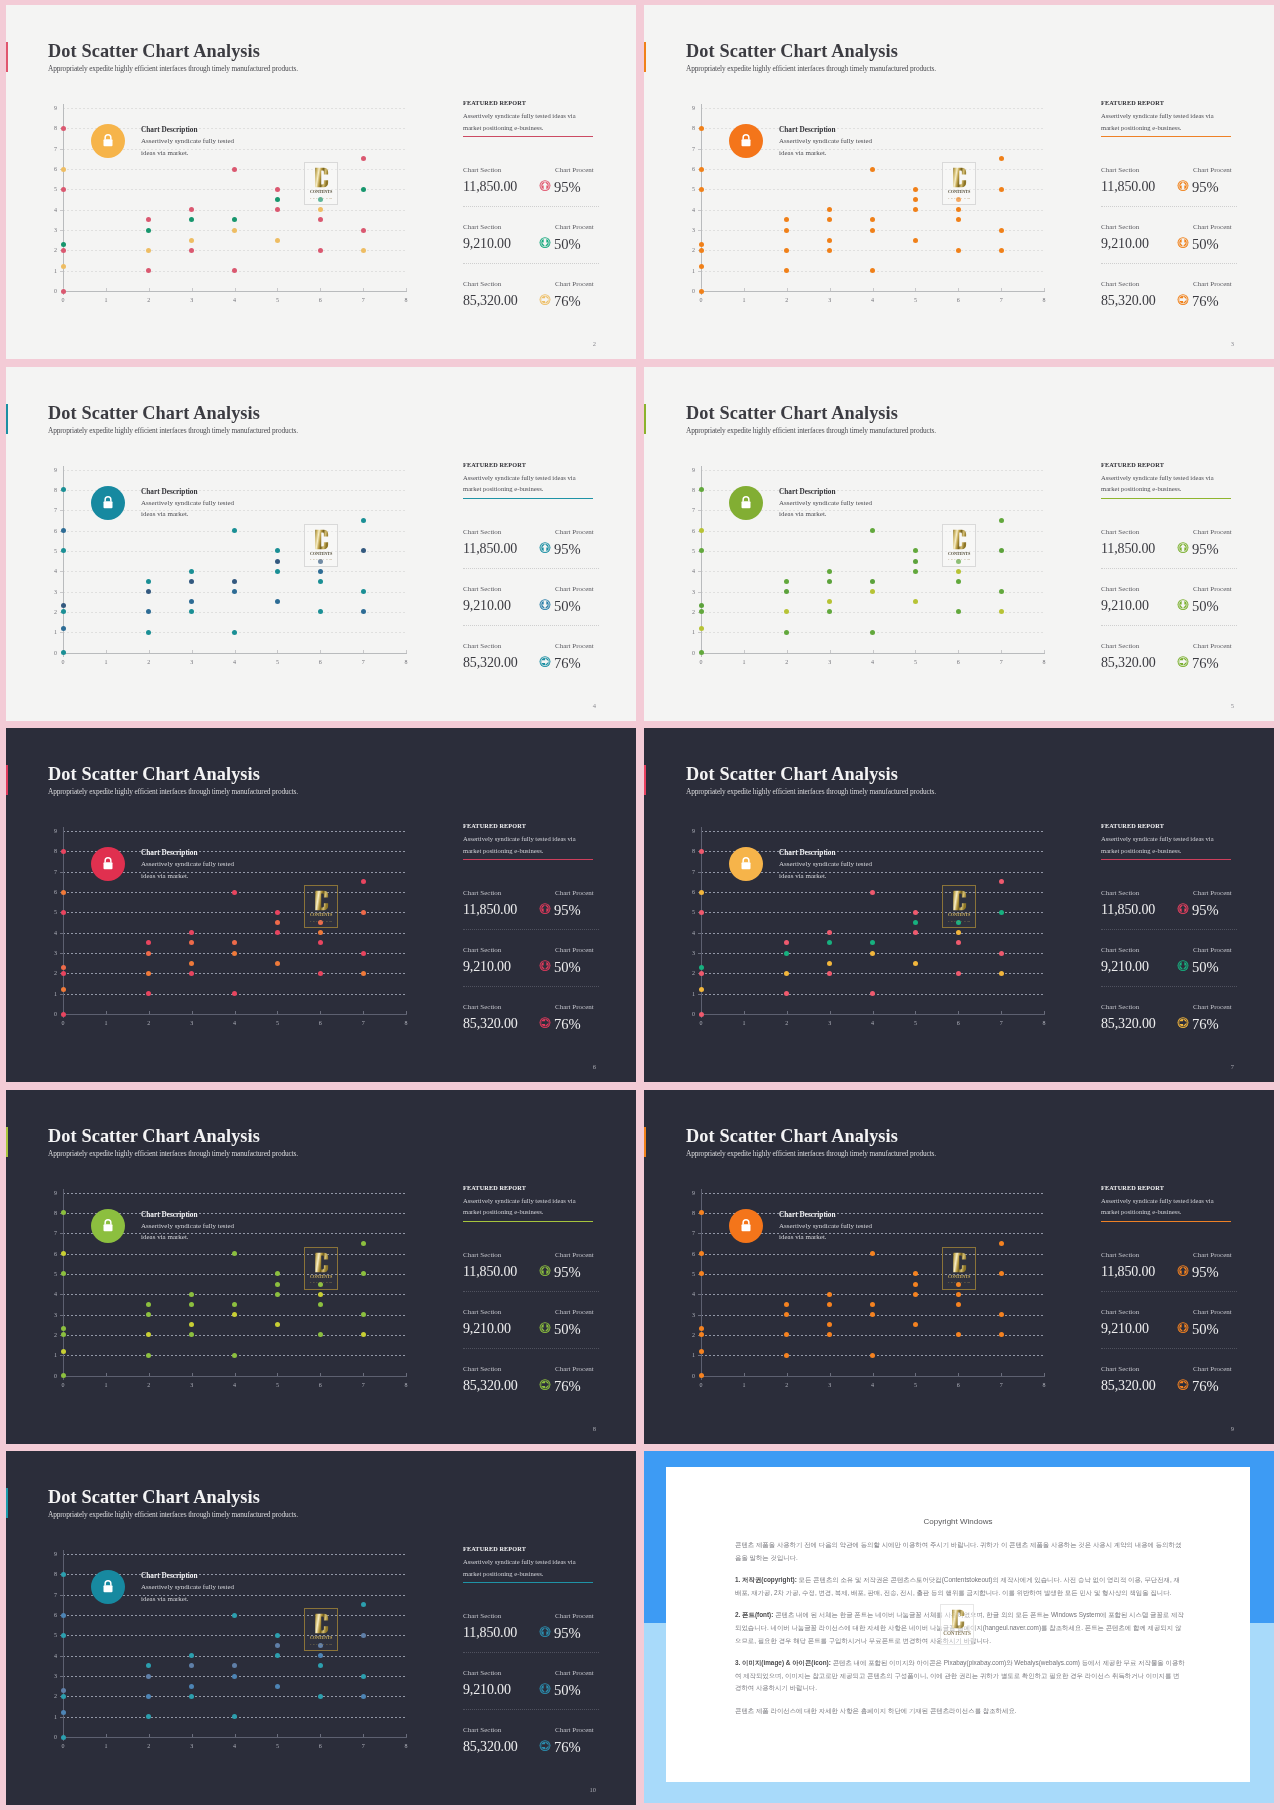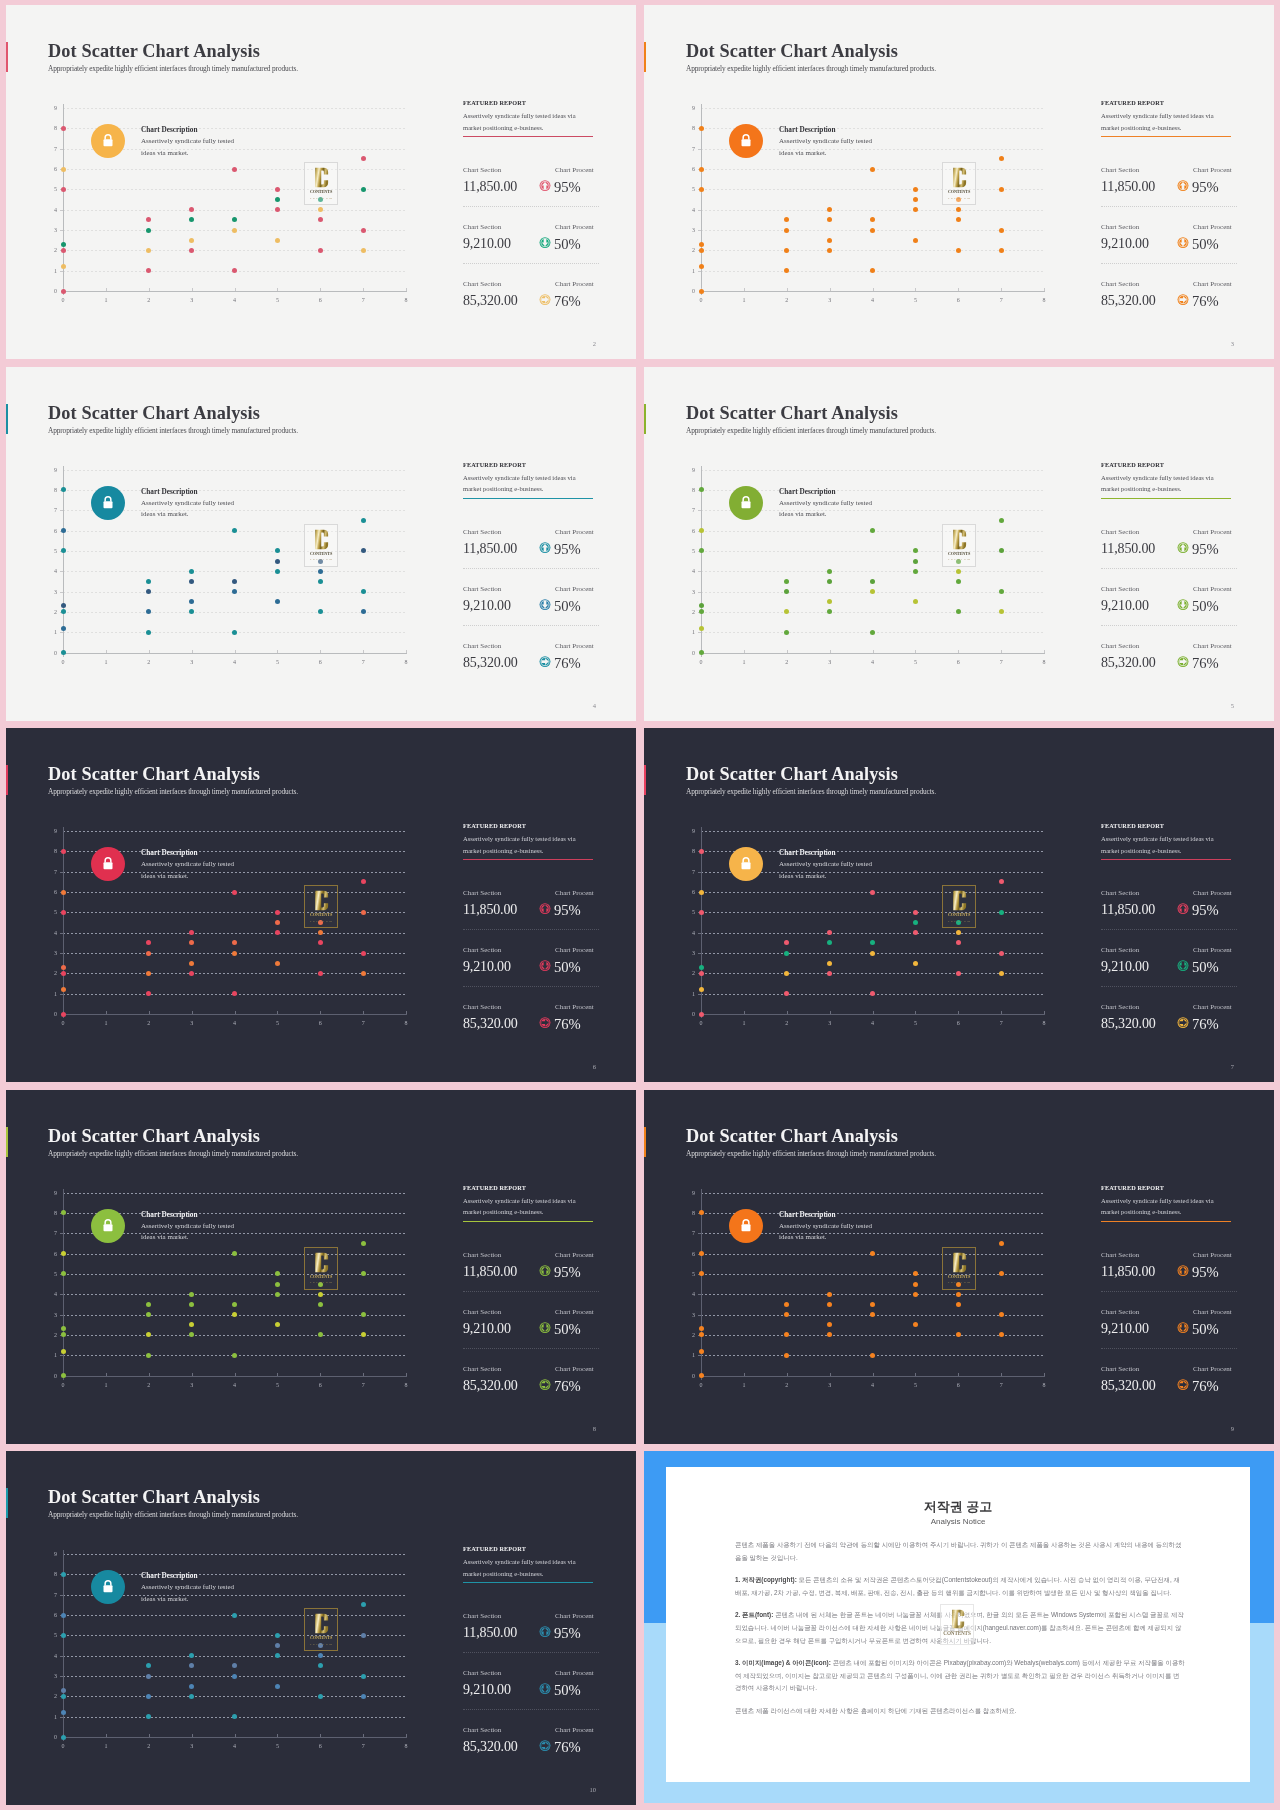--- a/index.html
+++ b/index.html
@@ -1543,22 +1543,21 @@
             <circle cx="6" cy="6.6" r="5.45" fill="#2b8fb0"></circle>
             <circle cx="6" cy="6.6" r="4.05" fill="none" stroke="#2c2e3b" stroke-width="0.75"></circle>
             <path d="M9.8 6.6 L6.1 9.9 V8.0 H2.5 V5.2 H6.1 V3.3 Z" fill="#2c2e3b"></path>
           </svg></div>
         <div class="pct">76%</div>
       </div>
       <div class="pageno">10</div>
     </div>
     <div class="cslide" style="left: 644px; top: 1451px;">
       <div class="cpaper">
-        <div class="ctitle">저작권 공고</div>
-        <div class="csub">Analysis Notice</div>
+        <div class="csub">Copyright Windows</div>
         <div class="cbody">
           <p><span>콘텐츠 제품을 사용하기 전에 다음의 약관에 동의할 시에만 이용하여 주시기 바랍니다. 귀하가 이 콘텐츠 제품을 사용하는 것은 사용시 계약의 내용에 동의하셨음을 말하는 것입니다.</span></p>
           <p><b>1. 저작권(copyright):</b> <span>모든 콘텐츠의 소유 및 저작권은 콘텐츠스토어닷컴(Contentstokeout)의 제작사에게 있습니다. 사전 승낙 없이 영리적 이용, 무단전재, 재배포, 재가공, 2차 가공, 수정, 변경, 복제, 배포, 판매, 전송, 전시, 출판 등의 행위를 금지합니다. 이를 위반하여 발생한 모든 민사 및 형사상의 책임을 집니다.</span></p>
           <p><b>2. 폰트(font):</b> <span>콘텐츠 내에 된 서체는 한글 폰트는 네이버 나눔글꼴 서체를 사용하였으며, 한글 외의 모든 폰트는 Windows System에 포함된 시스템 글꼴로 제작되었습니다. 네이버 나눔글꼴 라이선스에 대한 자세한 사항은 네이버 나눔글꼴 홈페이지(hangeul.naver.com)를 참조하세요. 폰트는 콘텐츠에 함께 제공되지 않으므로, 필요한 경우 해당 폰트를 구입하시거나 무료폰트로 변경하여 사용하시기 바랍니다.</span></p>
           <p><b>3. 이미지(image) &amp; 아이콘(icon):</b> <span>콘텐츠 내에 포함된 이미지와 아이콘은 Pixabay(pixabay.com)와 Webalys(webalys.com) 등에서 제공한 무료 저작물을 이용하여 제작되었으며, 이미지는 참고로만 제공되고 콘텐츠의 구성품이니, 이에 관한 권리는 귀하가 별도로 확인하고 필요한 경우 라이선스 취득하거나 이미지를 변경하여 사용하시기 바랍니다.</span></p>
           <p><span>콘텐츠 제품 라이선스에 대한 자세한 사항은 홈페이지 하단에 기재된 콘텐츠라이선스를 참조하세요.</span></p>
         </div>
         <div class="cwm">
           <div class="c">
             <svg width="15" height="22" viewBox="0 0 36 48">

